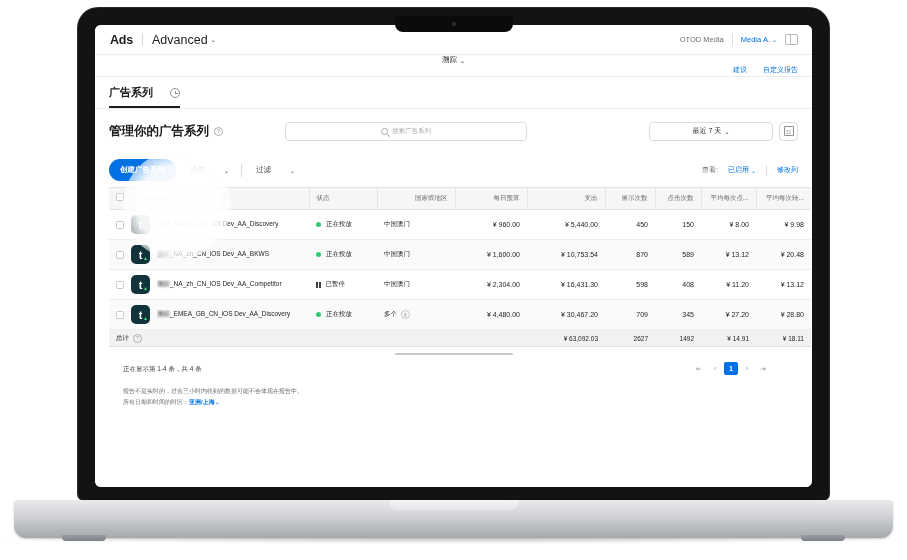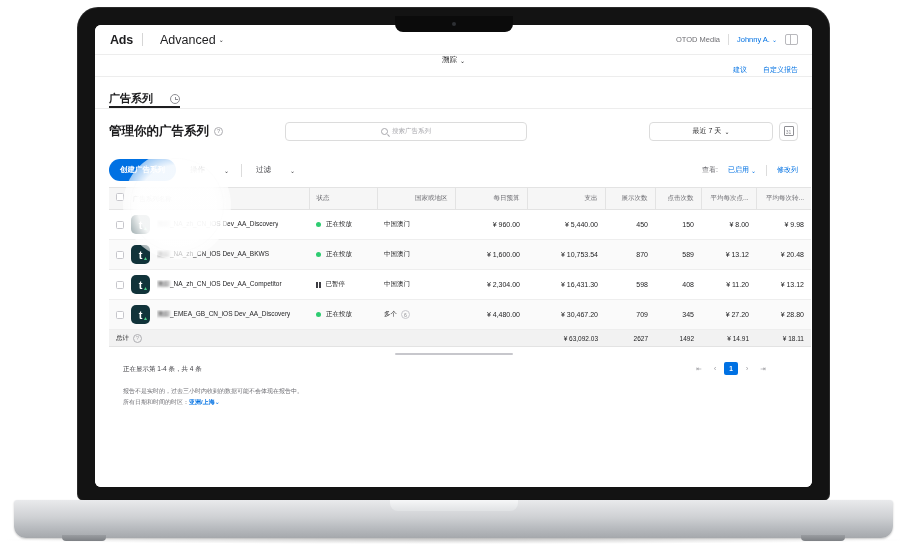--- a/index.html
+++ b/index.html
@@ -117,21 +117,21 @@
     font-weight: 700;
     color: #1d1d1f;
     letter-spacing: -.2px;
   }
   .apple-glyph { font-size: 12px; line-height: 1; margin-right: 1px; }
   .brand-sep {
     width: 1px; height: 13px; background: #d6d6d6; margin: 0 9px;
   }
   .brand-edition {
     font-size: 12.5px; color: #1d1d1f; font-weight: 400;
-    display: flex; align-items: center; gap: 3px; margin-left: 8px;
+    display: flex; align-items: center; gap: 3px;
   }
   .topbar-right {
     margin-left: auto;
     display: flex;
     align-items: center;
     gap: 8px;
     font-size: 7.5px;
   }
   .org-name { color: #6e6e73; }
   .vline { width: 1px; height: 11px; background: #dcdcdc; }
@@ -162,20 +162,21 @@
   .tabrow {
     display: flex;
     align-items: flex-end;
     height: 32px;
     padding: 0 14px;
     border-bottom: 1px solid #ededed;
   }
   .tab {
     display: flex; align-items: center; gap: 17px;
     font-size: 11px; font-weight: 700; color: #1d1d1f;
+    padding-bottom: 6px;
     border-bottom: 2px solid #1d1d1f;
   }
   .clock-icon {
     width: 10px; height: 10px; border: 1px solid #8e8e93; border-radius: 50%;
     position: relative;
   }
   .clock-icon::before {
     content:""; position:absolute; left:4px; top:2px; width:1px; height:3px; background:#8e8e93;
   }
   .clock-icon::after {
@@ -419,21 +420,21 @@
           </div>
           <div class="brand-sep"></div>
           <div class="brand-edition">
             <span>Advanced</span>
             <span class="caret">⌄</span>
           </div>
           <div class="topbar-right">
             <span class="org-name">OTOD Media</span>
             <span class="vline"></span>
             <span class="user-name">
-              <span>Johnny A.</span>
+              <span>Media A.</span>
               <span class="caret">⌄</span>
             </span>
             <span class="panel-icon"></span>
           </div>
         </div>
 
         <div class="subbar">
           <div class="subbar-left">
             <span>溯踪</span>
             <span class="caret">⌄</span>

